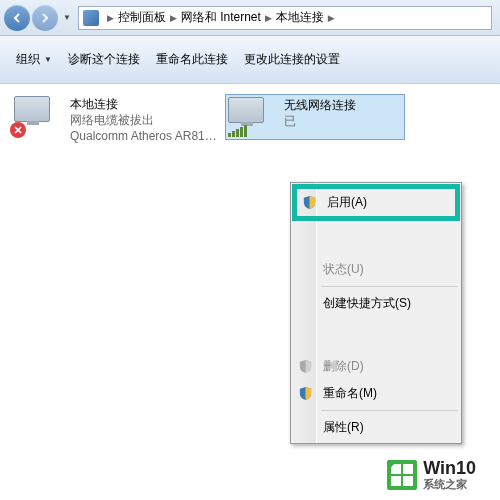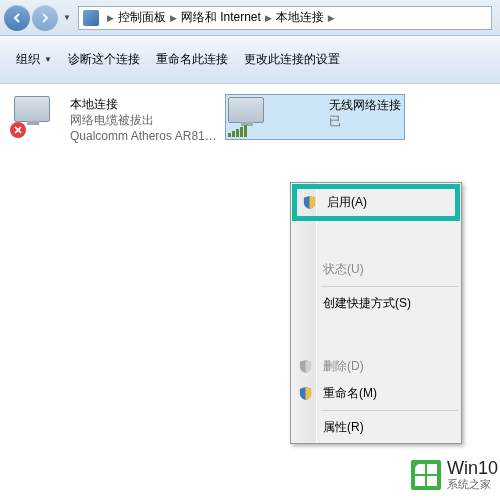--- a/index.html
+++ b/index.html
@@ -28,34 +28,34 @@
     .monitor::after { content: ''; position: absolute; bottom: -4px; left: 12px; width: 12px; height: 4px; background: #a0acb8; }
     .red-x { position: absolute; bottom: -2px; left: -4px; width: 16px; height: 16px; border-radius: 50%; background: #e04040; color: #fff; font-size: 11px; display: flex; align-items: center; justify-content: center; font-weight: bold; }
     .signal-bars { position: absolute; bottom: 0; left: 0; display: flex; align-items: flex-end; gap: 1px; }
     .signal-bars span { width: 3px; background: #5a8a3a; }
     .signal-bars span:nth-child(1){height:4px}.signal-bars span:nth-child(2){height:6px}.signal-bars span:nth-child(3){height:8px}.signal-bars span:nth-child(4){height:10px}.signal-bars span:nth-child(5){height:12px}
     .conn-text { font-size: 12px; line-height: 1.35; }
     .conn-name { color: #000; }
     .conn-status { color: #6a6a6a; }
     .conn-adapter { color: #6a6a6a; white-space: nowrap; overflow: hidden; text-overflow: ellipsis; max-width: 150px; }
     
-    .selected { background: #cde6f7; border: 1px solid #7da2ce; padding: 2px; gap: 45px; }
+    .selected { background: #cde6f7; border: 1px solid #7da2ce; padding: 2px; }
     
     
     .context-menu { position: absolute; top: 98px; left: 290px; width: 172px; background: #f0f0f0; border: 1px solid #979797; box-shadow: 2px 2px 4px rgba(0,0,0,0.3); font-size: 12px; padding: 2px; }
     .menu-item { padding: 5px 10px 5px 30px; cursor: pointer; position: relative; display: flex; align-items: center; }
     .menu-item.disabled { color: #888; margin-top: 36px; }
     .menu-item.highlighted { border: 5px solid #14b8a6; margin: -1px; }
     .menu-sep { height: 1px; background: #d0d0d0; margin: 3px 1px 3px 28px; }
     .menu-icon-left { position: absolute; left: 0; top: 0; bottom: 0; width: 26px; background: linear-gradient(to right, #f0f0f0, #e6e6e6); border-right: 1px solid #fff; }
     .shield { position: absolute; left: 5px; width: 15px; height: 15px; }
     .shield svg { width: 100%; height: 100%; }
     
     
-    .watermark { position: absolute; bottom: 8px; right: 2px; display: flex; align-items: center; font-size: 18px; color: #222; font-weight: 400; }
+    .watermark { position: absolute; bottom: 8px; right: 24px; display: flex; align-items: center; font-size: 18px; color: #222; font-weight: 700; }
     .wm-logo { width: 30px; height: 30px; background: #3cb043; display: grid; grid-template: 1fr 1fr / 1fr 1fr; gap: 2px; padding: 4px; margin-right: 6px; border-radius: 2px; }
     .wm-logo span { background: #fff; }
     .wm-logo span:nth-child(1){border-radius: 50% 0 0 0} .wm-logo span:nth-child(4){border-radius: 0}
     .wm-sub { font-size: 11px; color: #666; margin-top: -2px; }
   </style>
 </head>
 <body>
 
 <div class="nav-bar">
   <div class="nav-btn">

